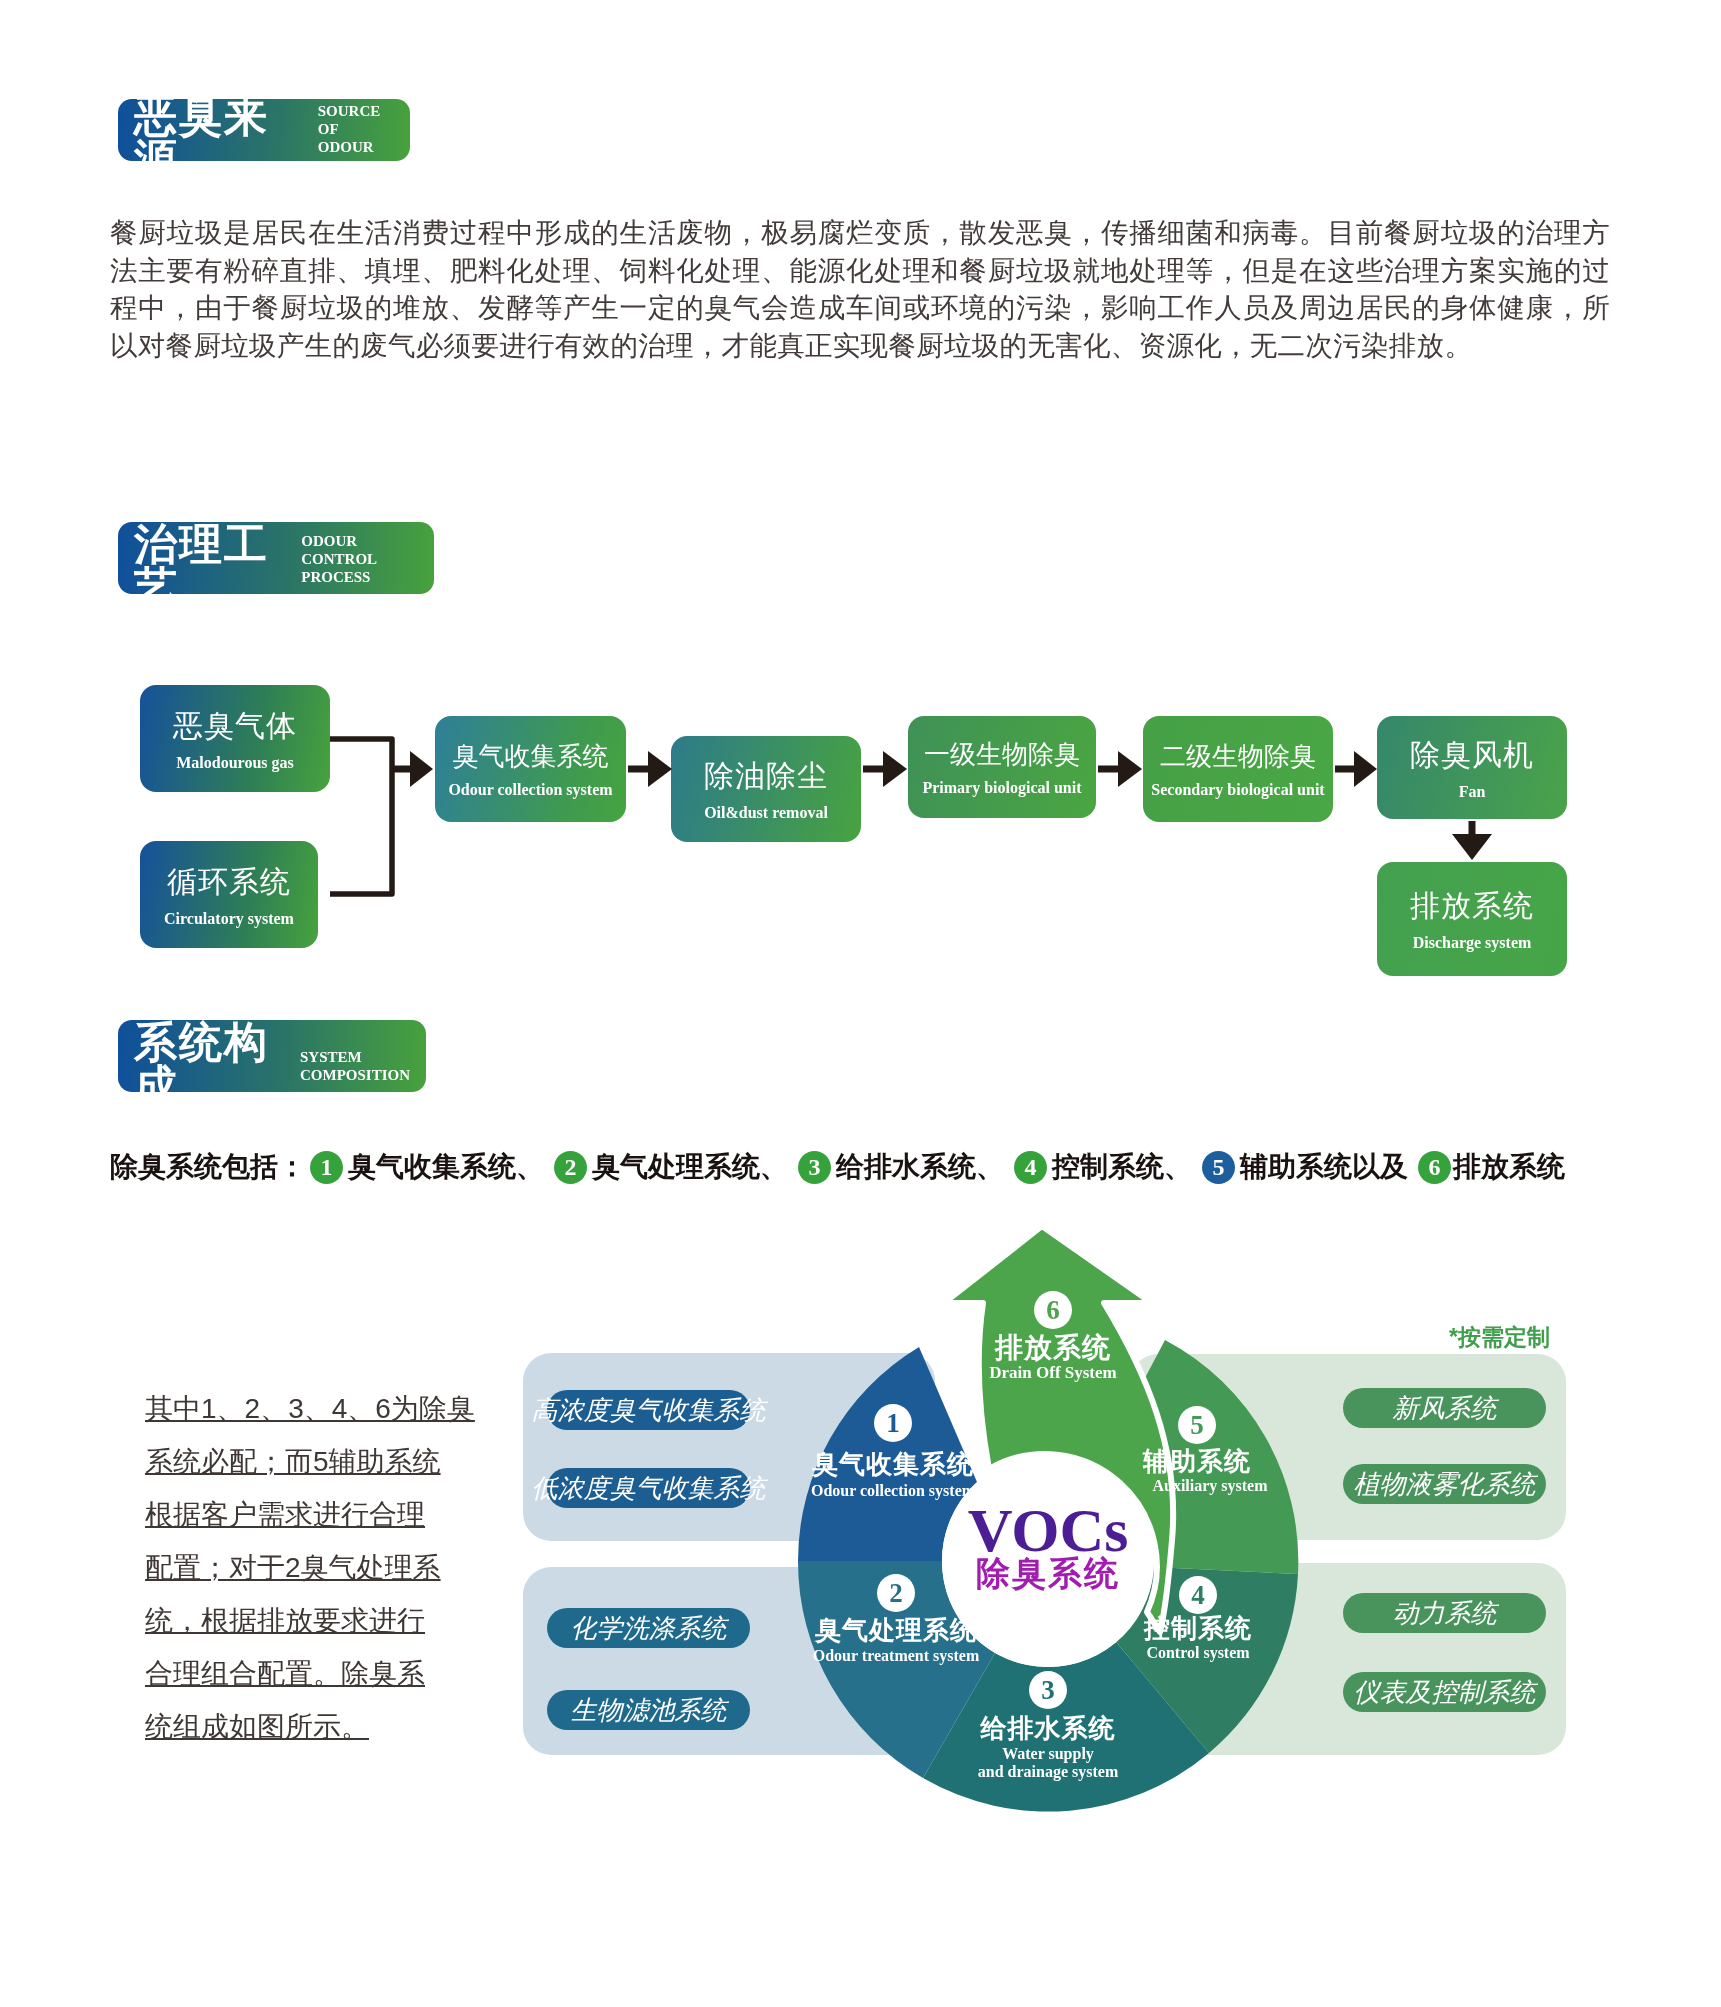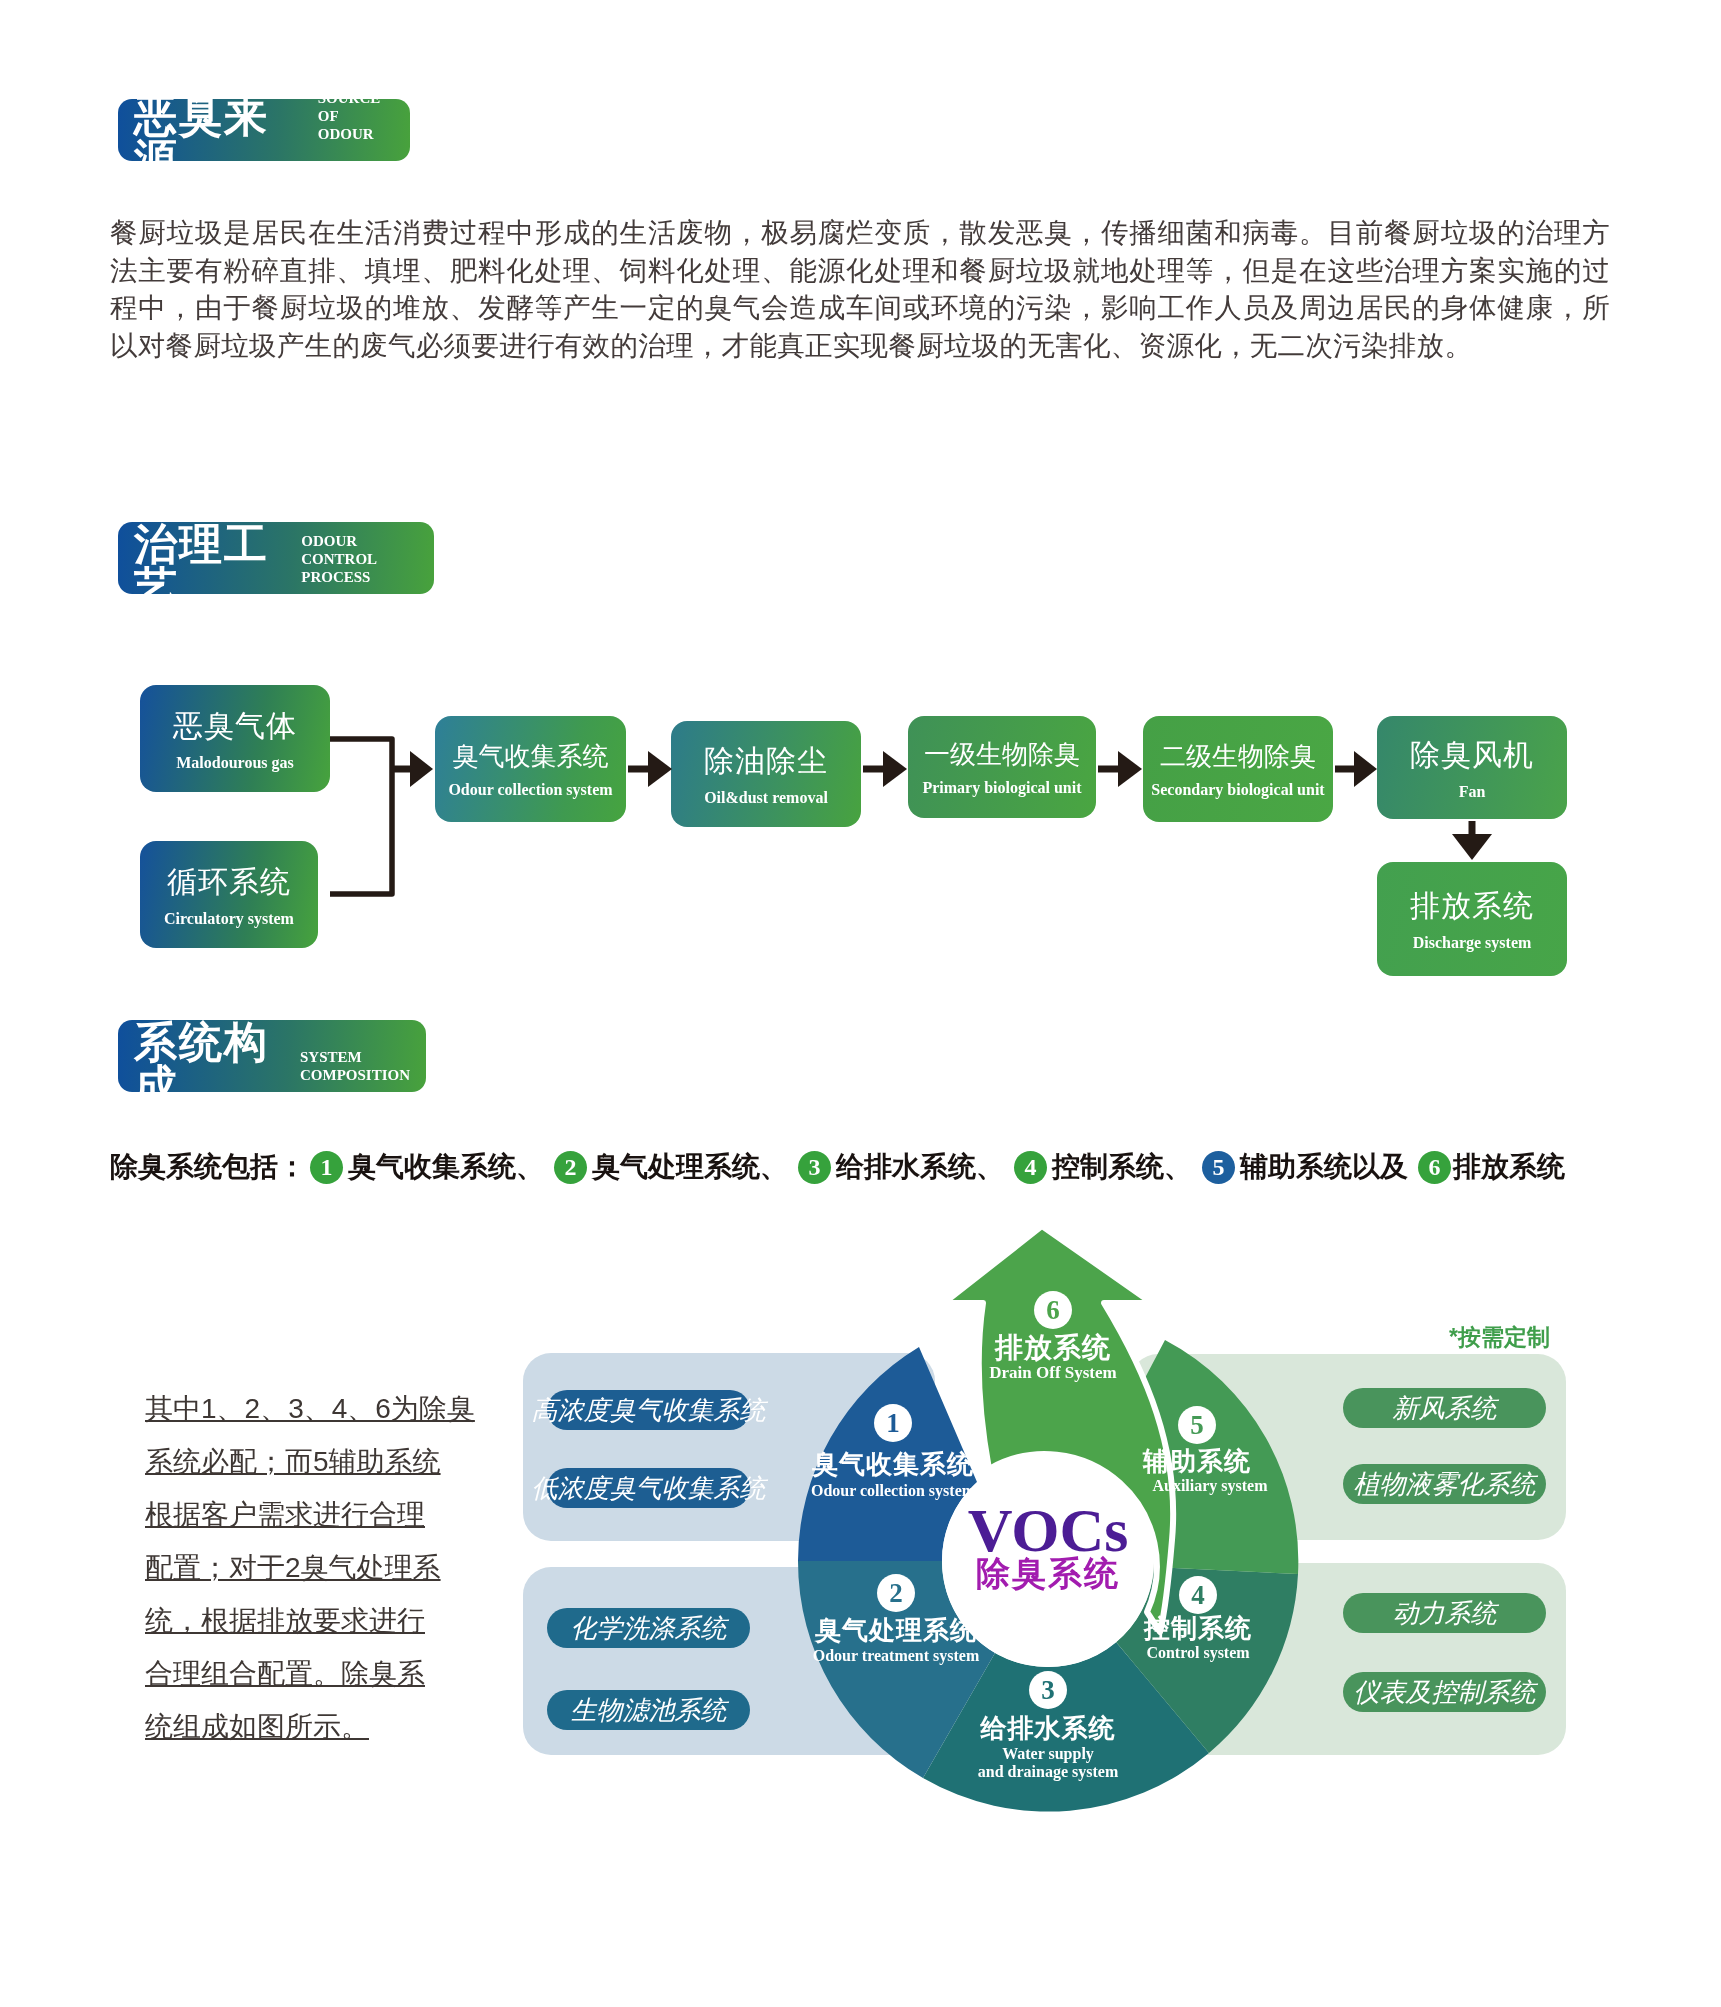--- a/index.html
+++ b/index.html
@@ -8,37 +8,37 @@
 
   
   .hdr{position:absolute;display:flex;align-items:center;color:#fff;border-radius:14px;
        background:linear-gradient(93deg,#0f4f9c 0%,#2b7566 55%,#48a23c 100%);
        padding:0 16px;box-sizing:border-box;}
   .hdr-zh{font-weight:bold;font-size:43px;letter-spacing:2px;line-height:1;margin-top:15px;}
   .hdr-en{margin-left:12px;font-family:"Liberation Serif","DejaVu Serif",serif;font-weight:bold;
           font-size:15px;line-height:18px;align-self:flex-end;padding-bottom:8px;}
   .en-line{display:block;}
   .hdr1{left:118px;top:99px;width:292px;height:62px;}
-  .hdr1 .hdr-en{padding-bottom:18px;}
+  .hdr1 .hdr-en{padding-bottom:5px;}
   .hdr2{left:118px;top:522px;width:316px;height:72px;}
   .hdr3{left:118px;top:1020px;width:308px;height:72px;}
 
   .para{position:absolute;left:110px;top:214px;width:1500px;font-size:27.5px;line-height:37.5px;
         color:#433b3a;text-align:justify;letter-spacing:.3px;}
 
   
   .fbox{position:absolute;border-radius:16px;color:#fff;display:flex;flex-direction:column;
         align-items:center;justify-content:center;text-align:center;}
   .fbox .zh{font-size:30px;letter-spacing:1px;}
   .fbox.small-zh .zh{font-size:26px;letter-spacing:0;}
   .fbox .en{font-family:"Liberation Serif","DejaVu Serif",serif;font-weight:bold;font-size:16px;margin-top:7px;}
   .fb-a{left:140px;top:685px;width:190px;height:107px;background:linear-gradient(100deg,#15519b,#2f7f55 62%,#47a33d);}
   .fb-b{left:140px;top:841px;width:178px;height:107px;background:linear-gradient(100deg,#15519b,#2f7f55 62%,#47a33d);}
   .fb-c{left:435px;top:716px;width:191px;height:106px;background:linear-gradient(103deg,#2e7f98,#3f9a50 70%,#46a43f);}
-  .fb-d{left:671px;top:721px;width:190px;height:106px;background:linear-gradient(103deg,#2d7b8a,#48a33f);}
+  .fb-d{left:671px;top:736px;width:190px;height:106px;background:linear-gradient(103deg,#2d7b8a,#48a33f);}
   .fb-e{left:908px;top:716px;width:188px;height:102px;background:linear-gradient(103deg,#3f9157,#4aa641);}
   .fb-f{left:1143px;top:716px;width:190px;height:106px;background:linear-gradient(103deg,#45a046,#4aa744);}
   .fb-g{left:1377px;top:716px;width:190px;height:103px;background:linear-gradient(103deg,#35876b,#4aa34a);}
   .fb-h{left:1377px;top:862px;width:190px;height:114px;background:linear-gradient(103deg,#43a04f,#47a548);}
   .conn-svg{position:absolute;left:320px;top:690px;width:1270px;height:215px;}
 
   
   .intro{position:absolute;left:110px;top:1148px;display:flex;align-items:center;font-size:28px;
          font-weight:bold;color:#191210;white-space:nowrap;}
   .badge{display:inline-flex;width:33px;height:33px;border-radius:50%;align-items:center;justify-content:center;

